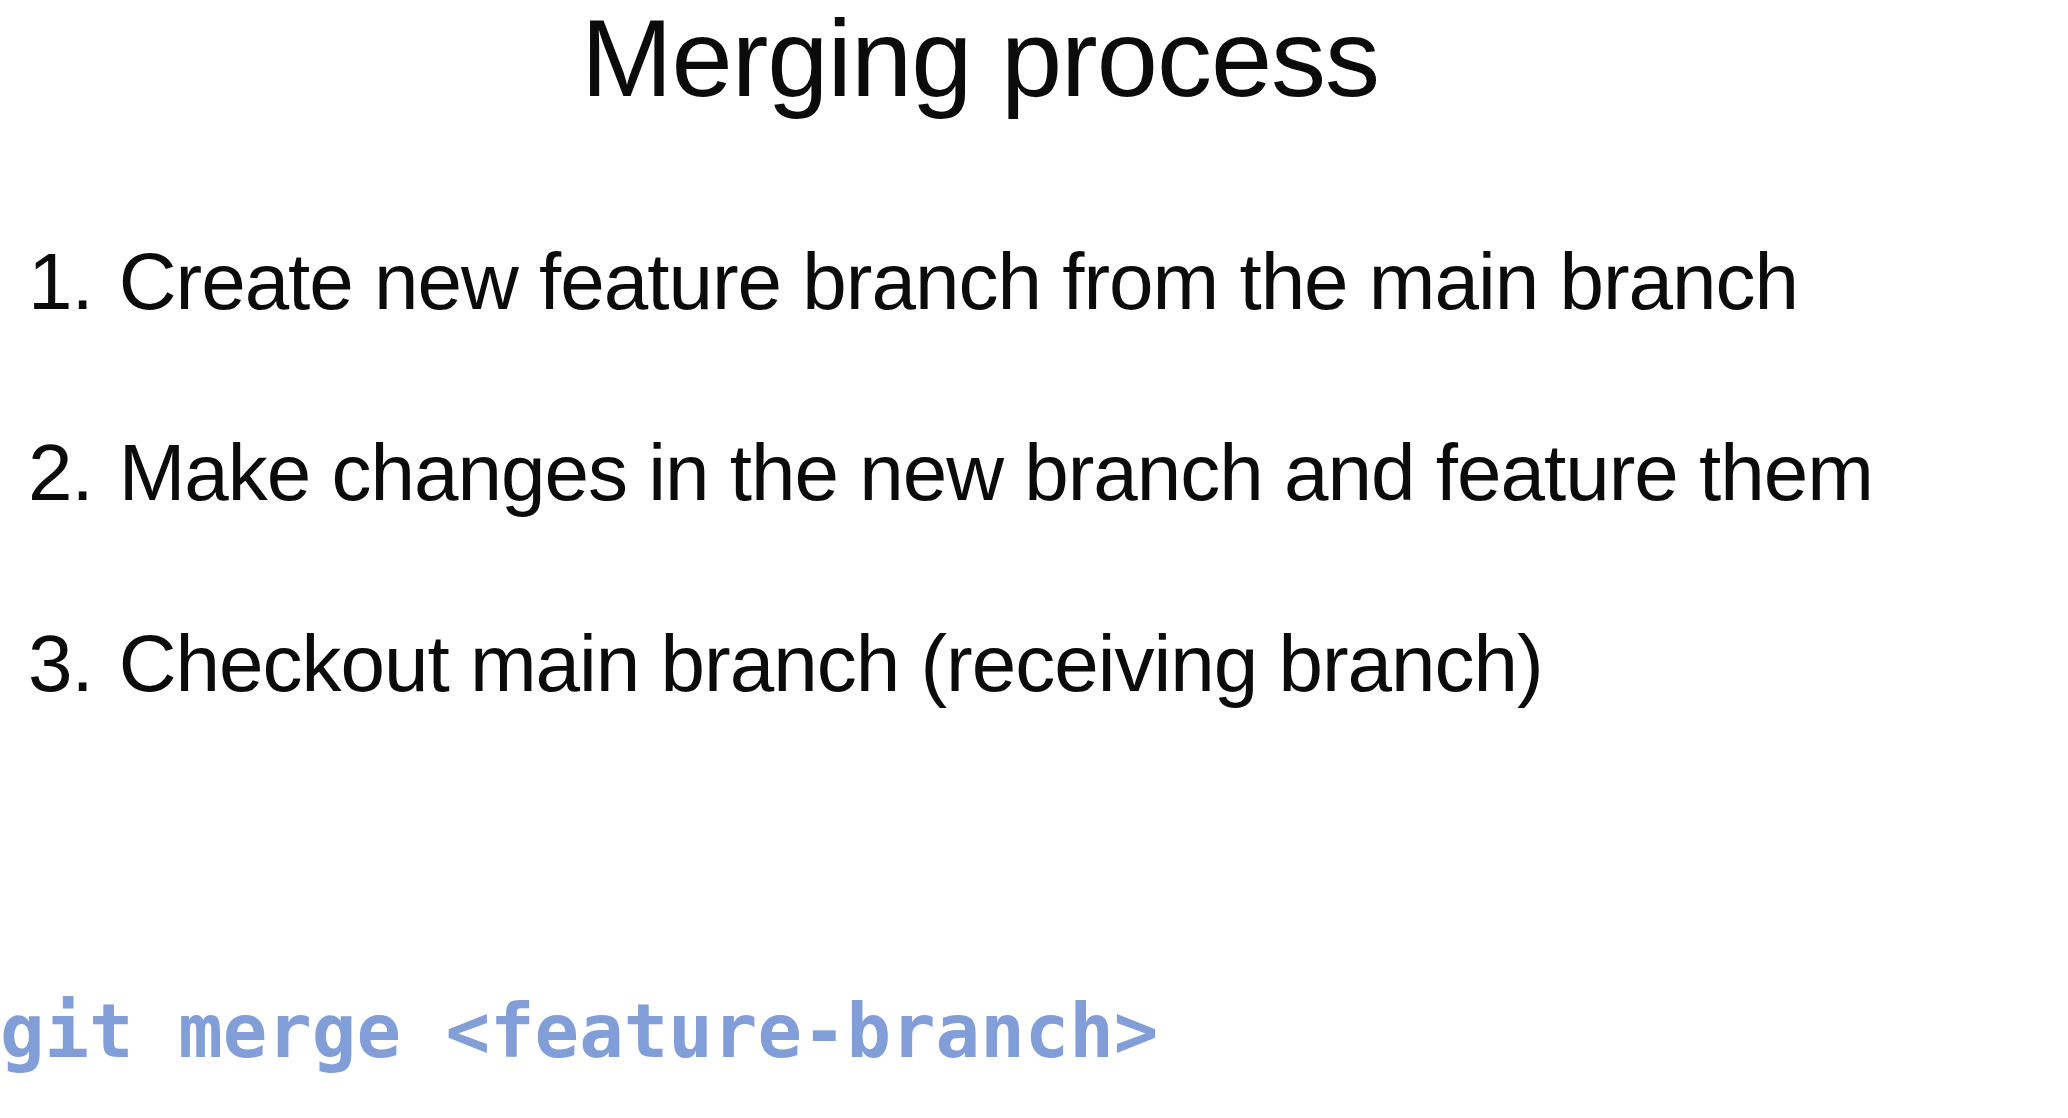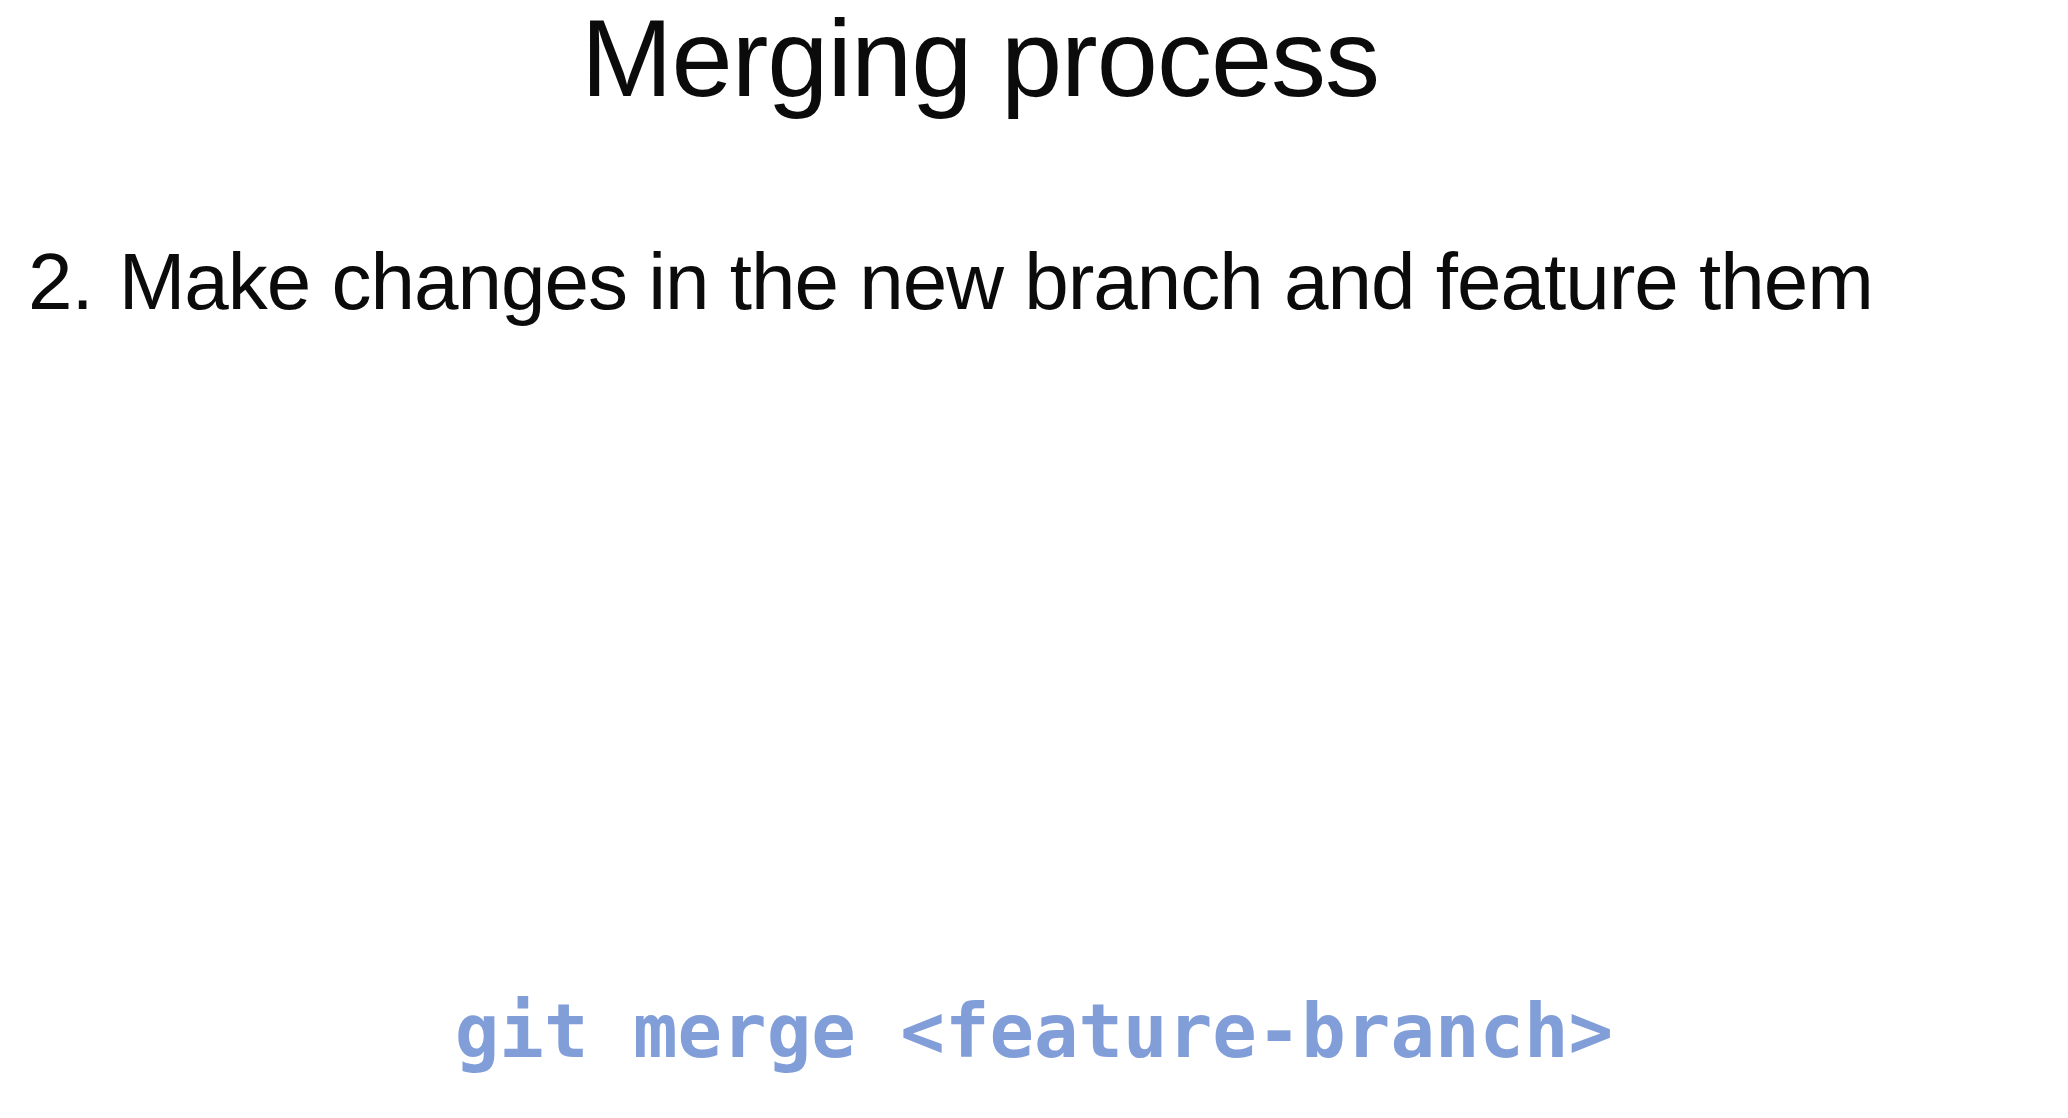--- a/index.html
+++ b/index.html
@@ -49,37 +49,42 @@
   }
   .step-number {
     display: inline-block;
     margin-right: 26px;
   }
   .git-command {
     position: absolute;
     top: 988px;
     left: 0;
     width: 2068px;
-    text-align: center;
     font-family: "DejaVu Sans Mono", monospace;
     font-weight: bold;
     font-size: 74px;
     letter-spacing: 0px;
     color: #819ED9;
     white-space: nowrap;
   }
 </style>
 </head>
 <body>
 
 <main class="slide">
 
   <h1 class="slide-title">Merging process</h1>
 
   <ol class="steps">
     <li class="step">
+      <span class="step-number">1.</span><span class="step-text">Create new feature branch from the main branch</span>
+    </li>
+    <li class="step">
       <span class="step-number">2.</span><span class="step-text">Make changes in the new branch and feature them</span>
+    </li>
+    <li class="step">
+      <span class="step-number">3.</span><span class="step-text">Checkout main branch (receiving branch)</span>
     </li>
   </ol>
 
   <div class="git-command">git merge &lt;feature-branch&gt;</div>
 
 </main>
 
 </body></html>

